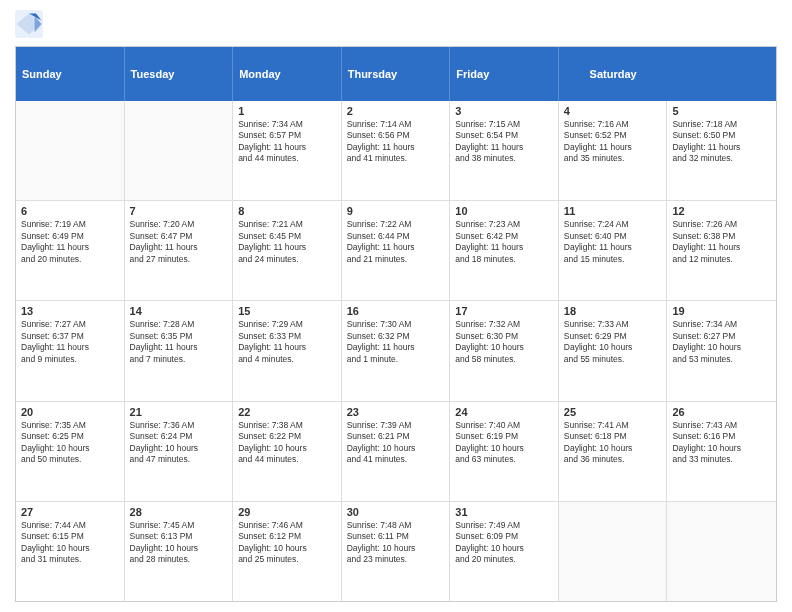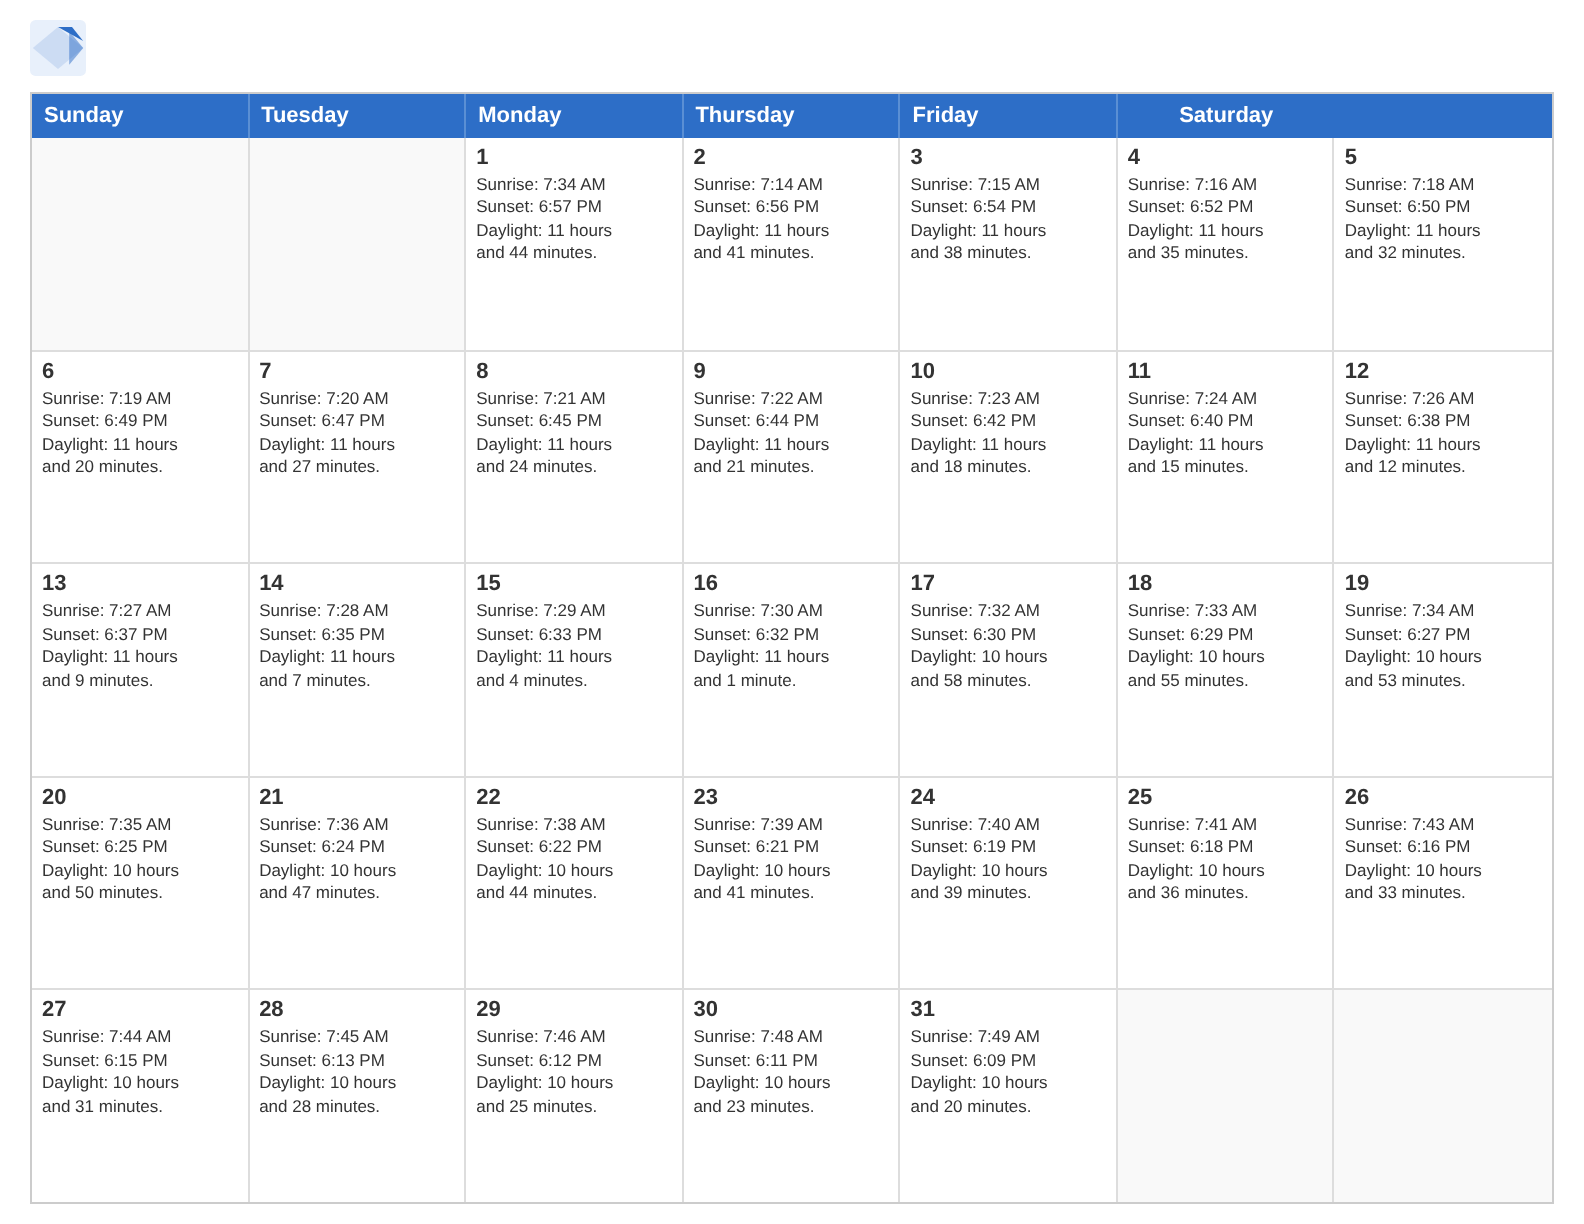--- a/index.html
+++ b/index.html
@@ -67,21 +67,21 @@
     }
     .cal-header {
       display: grid;
       grid-template-columns: repeat(7, 1fr);
       background: #2d6ec7;
     }
     .cal-header-cell {
       color: #fff;
       font-size: 11px;
       font-weight: bold;
-      padding: 5px 6px;
+      padding: 21px 6px;
       border-right: 1px solid #5a8fd4;
     }
     .cal-header-cell:last-child {
       border-right: none;
       text-align: center;
     }
     .cal-body {
       flex: 1;
       display: flex;
       flex-direction: column;
@@ -323,21 +323,21 @@
             <span class="cell-line">Sunrise: 7:39 AM</span>
             <span class="cell-line">Sunset: 6:21 PM</span>
             <span class="cell-line">Daylight: 10 hours</span>
             <span class="cell-line">and 41 minutes.</span>
           </div>
           <div class="cal-cell">
             <span class="day-num">24</span>
             <span class="cell-line">Sunrise: 7:40 AM</span>
             <span class="cell-line">Sunset: 6:19 PM</span>
             <span class="cell-line">Daylight: 10 hours</span>
-            <span class="cell-line">and 39 minutes.</span>
+            <span class="cell-line">and 63 minutes.</span>
           </div>
           <div class="cal-cell">
             <span class="day-num">25</span>
             <span class="cell-line">Sunrise: 7:41 AM</span>
             <span class="cell-line">Sunset: 6:18 PM</span>
             <span class="cell-line">Daylight: 10 hours</span>
             <span class="cell-line">and 36 minutes.</span>
           </div>
           <div class="cal-cell">
             <span class="day-num">26</span>

